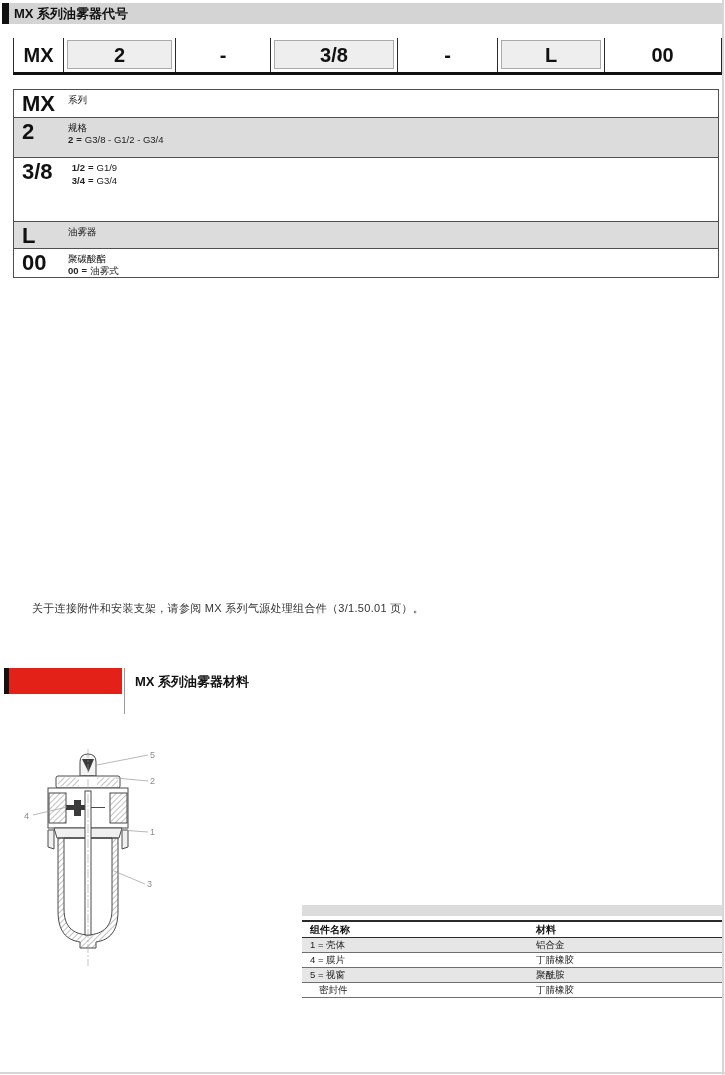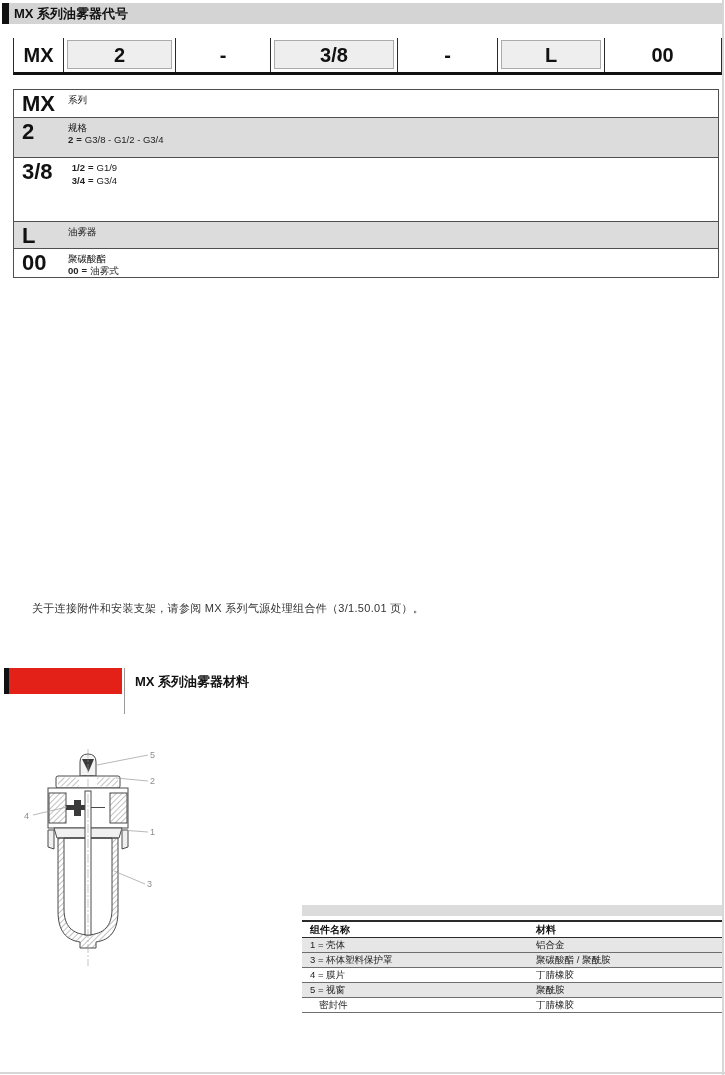--- a/index.html
+++ b/index.html
@@ -203,24 +203,20 @@
     <div class="mat-band"></div>
     <div class="mat-table">
       <div class="mat-hrow">
         <div class="mat-hcell col-a">组件名称</div>
         <div class="mat-hcell col-b">材料</div>
       </div>
       <div class="mat-row shaded">
         <div class="mat-cell col-a">1 = 壳体</div>
         <div class="mat-cell col-b">铝合金</div>
       </div>
-      <div class="mat-row shaded">
-        <div class="mat-cell col-a">3 = 杯体塑料保护罩</div>
-        <div class="mat-cell col-b">聚碳酸酯 / 聚酰胺</div>
-      </div>
       <div class="mat-row">
         <div class="mat-cell col-a">4 = 膜片</div>
         <div class="mat-cell col-b">丁腈橡胶</div>
       </div>
       <div class="mat-row shaded">
         <div class="mat-cell col-a">5 = 视窗</div>
         <div class="mat-cell col-b">聚酰胺</div>
       </div>
       <div class="mat-row indent">
         <div class="mat-cell col-a">密封件</div>

